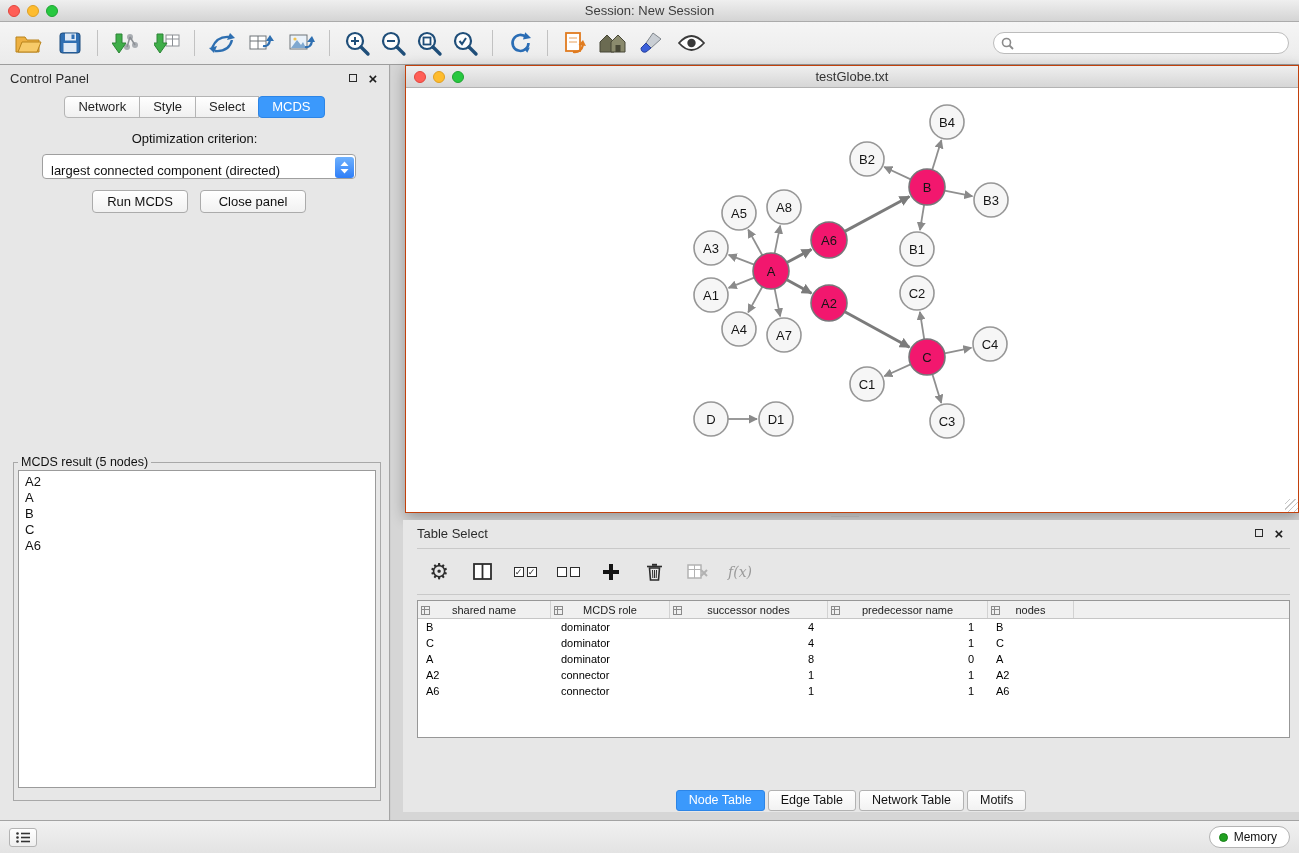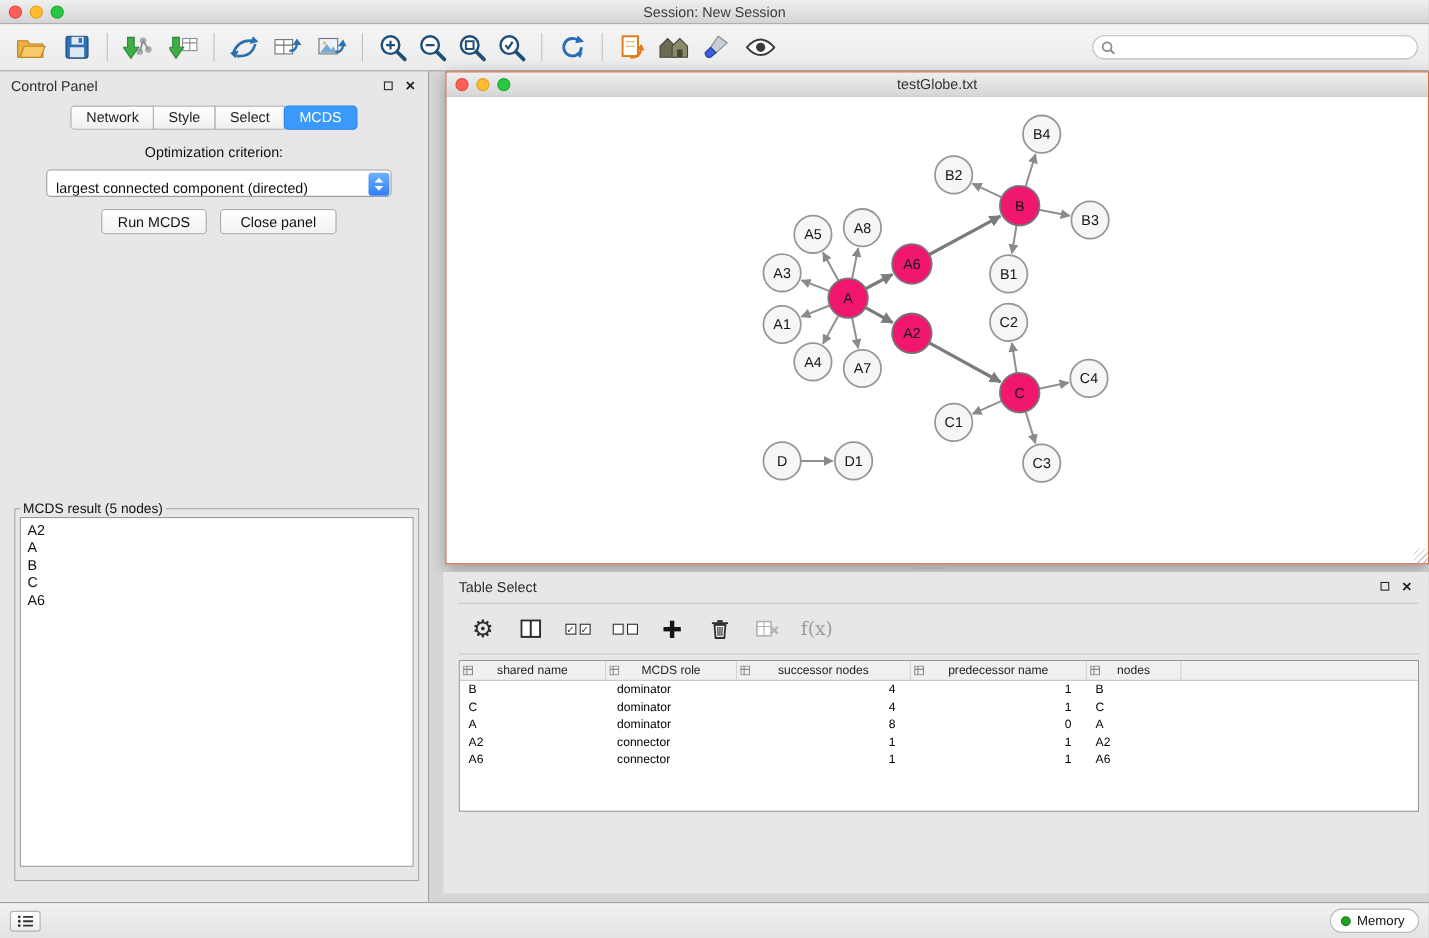--- a/index.html
+++ b/index.html
@@ -90,21 +90,21 @@
   .table-panel { position:absolute; left:12px; right:0; top:455px; height:292px; background:#e7e7e7; }
   .tp-toolbar { position:absolute; top:28px; left:14px; right:9px; height:47px;
     border-top:1px solid #c9c9c9; border-bottom:1px solid #c9c9c9;
     display:flex; align-items:center; gap:19px; padding-left:10px; }
   .tp-btn { background:none; border:none; display:flex; align-items:center; justify-content:center;
     height:30px; min-width:24px; }
   .gear-glyph { font-size:22px; color:#2d2d2d; line-height:22px; }
   .boxpair { display:flex; gap:3px; }
   .cbox { width:10px; height:10px; border:1.5px solid #2d2d2d; font-size:9px; line-height:8px;
     text-align:center; color:#2d2d2d; background:#fff; }
-  .fx { font-family:"DejaVu Serif", serif; font-size:17px; color:#9a9a9a; }
+  .fx { font-family:"DejaVu Serif", serif; font-style:italic; font-size:14px; color:#9a9a9a; }
 
   .data-table { position:absolute; left:14px; right:9px; top:80px; height:138px;
     background:#fff; border:1px solid #979797; overflow:hidden; }
   .table-header { display:flex; height:18px; background:#f0f0f0; border-bottom:1px solid #c6c6c6; }
   .th { position:relative; display:flex; align-items:center; justify-content:center;
     font-size:11px; color:#222; border-right:1px solid #d2d2d2; }
   .th-icon { position:absolute; left:3px; top:4px; }
   .th.filler { flex:1; border-right:none; }
   .tr { display:flex; height:16px; }
   .td { font-size:11px; color:#000; line-height:16px; white-space:nowrap; overflow:hidden; }
@@ -588,20 +588,26 @@
             </div>
             <div class="tr">
               <div class="td c0" style="width: 133px;">A6</div>
               <div class="td c1" style="width: 119px;">connector</div>
               <div class="td c2" style="width: 158px;">1</div>
               <div class="td c3" style="width: 160px;">1</div>
               <div class="td c4" style="width: 86px;">A6</div>
             </div>
           </div>
       </div>
+      <div class="tp-tabs">
+          <div class="tp-tab active">Node Table</div>
+          <div class="tp-tab">Edge Table</div>
+          <div class="tp-tab">Network Table</div>
+          <div class="tp-tab">Motifs</div>
+        </div>
     </div>
   </div>
 
   <div class="statusbar">
     <div class="list-btn">
       <svg width="14" height="11" viewBox="0 0 14 11">
         <circle cx="1.5" cy="1.5" r="1.3" fill="#333"></circle>
           <line x1="5" y1="1.5" x2="14" y2="1.5" stroke="#333" stroke-width="1.6"></line>
         <circle cx="1.5" cy="5.5" r="1.3" fill="#333"></circle>
           <line x1="5" y1="5.5" x2="14" y2="5.5" stroke="#333" stroke-width="1.6"></line>

